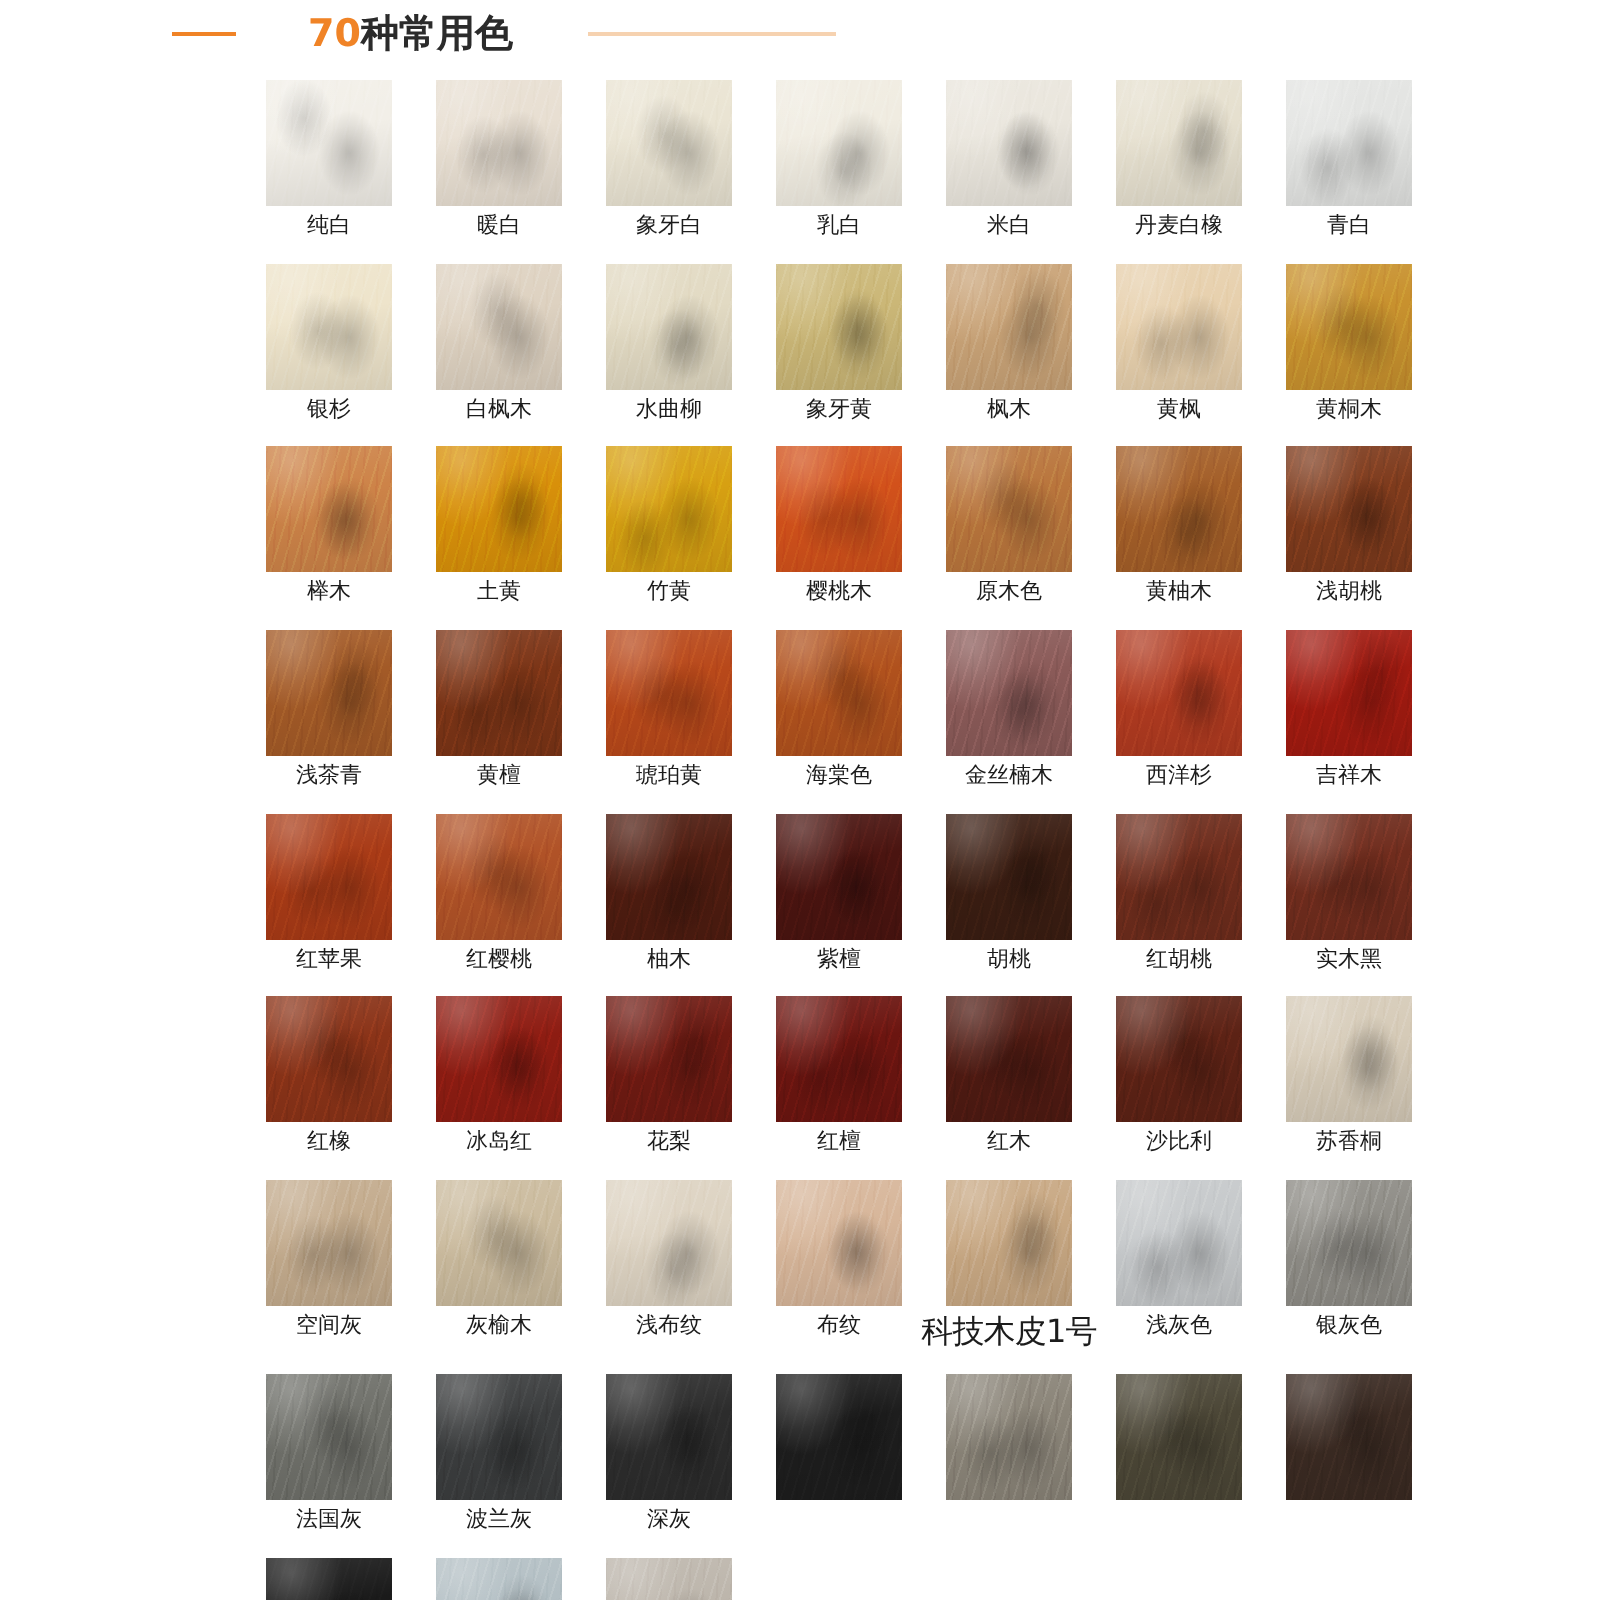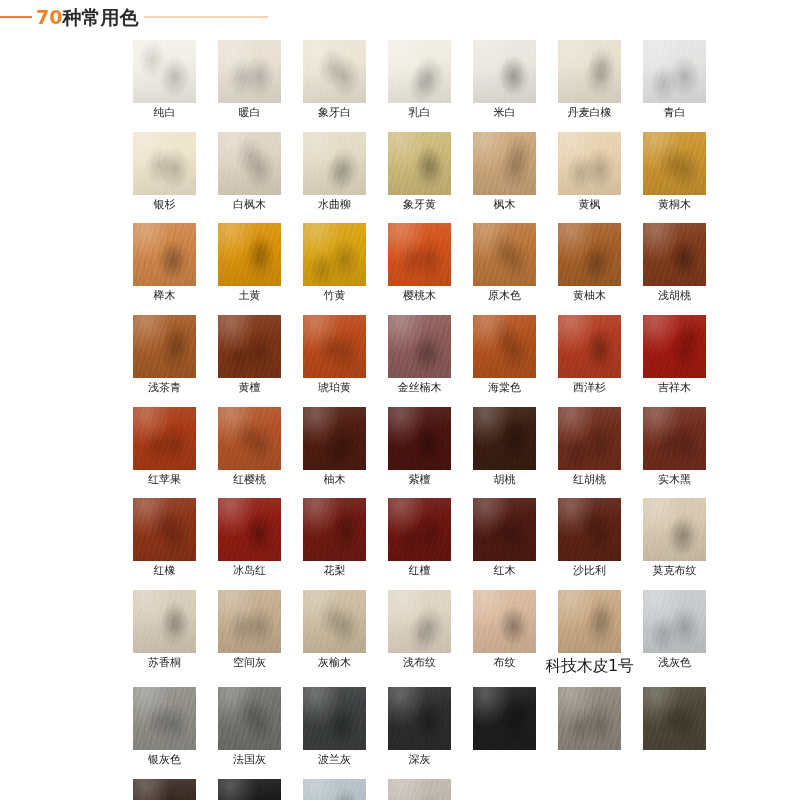--- a/index.html
+++ b/index.html
@@ -8,22 +8,23 @@
     background:#ffffff;
     font-family:"DejaVu Sans","Liberation Sans",sans-serif;
     overflow:hidden;
   }
   .page{position:relative;width:800px;height:800px;box-sizing:border-box;}
 
   
   .header{
     display:flex;align-items:center;
     height:34px;
-    padding-right:80px;
+    padding-left:86px;padding-right:80px;
     box-sizing:border-box;
+    gap:32px;
   }
   .rule-left{
     width:32px;height:2px;background:#F08326;flex:0 0 auto;
   }
   .title{
     font-size:19px;font-weight:bold;
     letter-spacing:0px;white-space:nowrap;
     margin:0 6px 0 4px;
     line-height:1;
     color:#2b2b2b;
@@ -198,28 +199,28 @@
       </div>
       <div class="cell">
         <div class="swatch" style="background-color: rgb(123, 52, 22); --a: 96deg; background-image: radial-gradient(38% 52% at 34% 67%, rgba(0, 0, 0, 0.16) 0%, rgba(0, 0, 0, 0) 60%);"></div>
         <div class="label">黄檀</div>
       </div>
       <div class="cell">
         <div class="swatch" style="background-color: rgb(184, 72, 26); --a: 103deg; background-image: radial-gradient(38% 52% at 42% 51%, rgba(0, 0, 0, 0.16) 0%, rgba(0, 0, 0, 0) 60%);"></div>
         <div class="label">琥珀黄</div>
       </div>
       <div class="cell">
+        <div class="swatch" style="background-color: rgb(176, 81, 29); --a: 110deg; background-image: radial-gradient(38% 52% at 50% 35%, rgba(0, 0, 0, 0.16) 0%, rgba(0, 0, 0, 0) 60%);"></div>
+        <div class="label">海棠色</div>
+      </div>
+      <div class="cell">
         <div class="swatch" style="background-color: rgb(138, 90, 88); --a: 87deg; background-image: radial-gradient(38% 52% at 58% 64%, rgba(0, 0, 0, 0.16) 0%, rgba(0, 0, 0, 0) 60%);"></div>
         <div class="label">金丝楠木</div>
       </div>
       <div class="cell">
-        <div class="swatch" style="background-color: rgb(176, 81, 29); --a: 110deg; background-image: radial-gradient(38% 52% at 50% 35%, rgba(0, 0, 0, 0.16) 0%, rgba(0, 0, 0, 0) 60%);"></div>
-        <div class="label">海棠色</div>
-      </div>
-      <div class="cell">
         <div class="swatch" style="background-color: rgb(176, 58, 32); --a: 94deg; background-image: radial-gradient(38% 52% at 66% 48%, rgba(0, 0, 0, 0.16) 0%, rgba(0, 0, 0, 0) 60%);"></div>
         <div class="label">西洋杉</div>
       </div>
       <div class="cell">
         <div class="swatch" style="background-color: rgb(160, 26, 16); --a: 101deg; background-image: radial-gradient(38% 52% at 74% 32%, rgba(0, 0, 0, 0.16) 0%, rgba(0, 0, 0, 0) 60%);"></div>
         <div class="label">吉祥木</div>
       </div>
       <div class="cell">
         <div class="swatch" style="background-color: rgb(168, 58, 22); --a: 108deg; background-image: radial-gradient(38% 52% at 37% 61%, rgba(0, 0, 0, 0.16) 0%, rgba(0, 0, 0, 0) 60%);"></div>
         <div class="label">红苹果</div>
@@ -266,24 +267,20 @@
       </div>
       <div class="cell">
         <div class="swatch" style="background-color: rgb(78, 26, 18); --a: 102deg; background-image: radial-gradient(38% 52% at 43% 49%, rgba(0, 0, 0, 0.16) 0%, rgba(0, 0, 0, 0) 60%);"></div>
         <div class="label">红木</div>
       </div>
       <div class="cell">
         <div class="swatch" style="background-color: rgb(92, 34, 21); --a: 109deg; background-image: radial-gradient(38% 52% at 51% 33%, rgba(0, 0, 0, 0.16) 0%, rgba(0, 0, 0, 0) 60%);"></div>
         <div class="label">沙比利</div>
       </div>
       <div class="cell">
-        <div class="swatch" style="background-color: rgb(214, 198, 173); --a: 86deg; background-image: radial-gradient(38% 52% at 59% 62%, rgba(0, 0, 0, 0.16) 0%, rgba(0, 0, 0, 0) 60%);"></div>
-        <div class="label">莫克布纹</div>
-      </div>
-      <div class="cell">
         <div class="swatch" style="background-color: rgb(214, 203, 184); --a: 93deg; background-image: radial-gradient(38% 52% at 67% 46%, rgba(0, 0, 0, 0.16) 0%, rgba(0, 0, 0, 0) 60%);"></div>
         <div class="label">苏香桐</div>
       </div>
       <div class="cell">
         <div class="swatch" style="background-color: rgb(195, 171, 141); --a: 107deg; background-image: radial-gradient(38% 52% at 38% 59%, rgba(0, 0, 0, 0.16) 0%, rgba(0, 0, 0, 0) 60%);"></div>
         <div class="label">空间灰</div>
       </div>
       <div class="cell">
         <div class="swatch" style="background-color: rgb(203, 187, 158); --a: 114deg; background-image: radial-gradient(38% 52% at 46% 43%, rgba(0, 0, 0, 0.16) 0%, rgba(0, 0, 0, 0) 60%);"></div>
         <div class="label">灰榆木</div>

